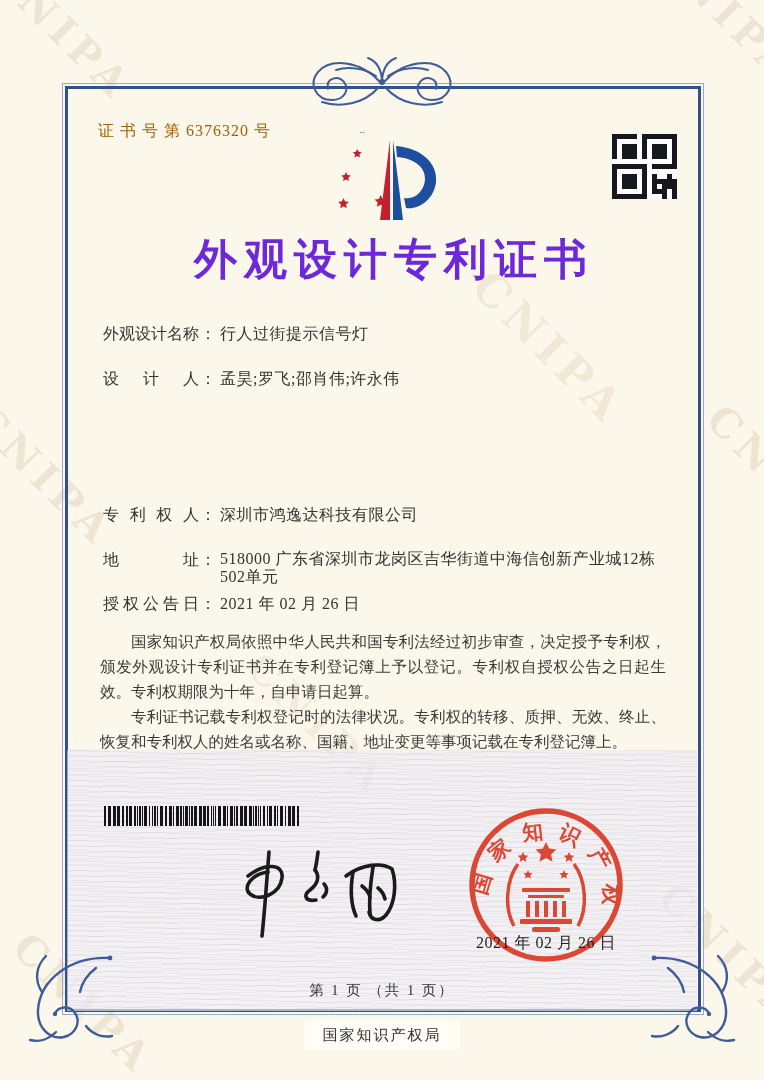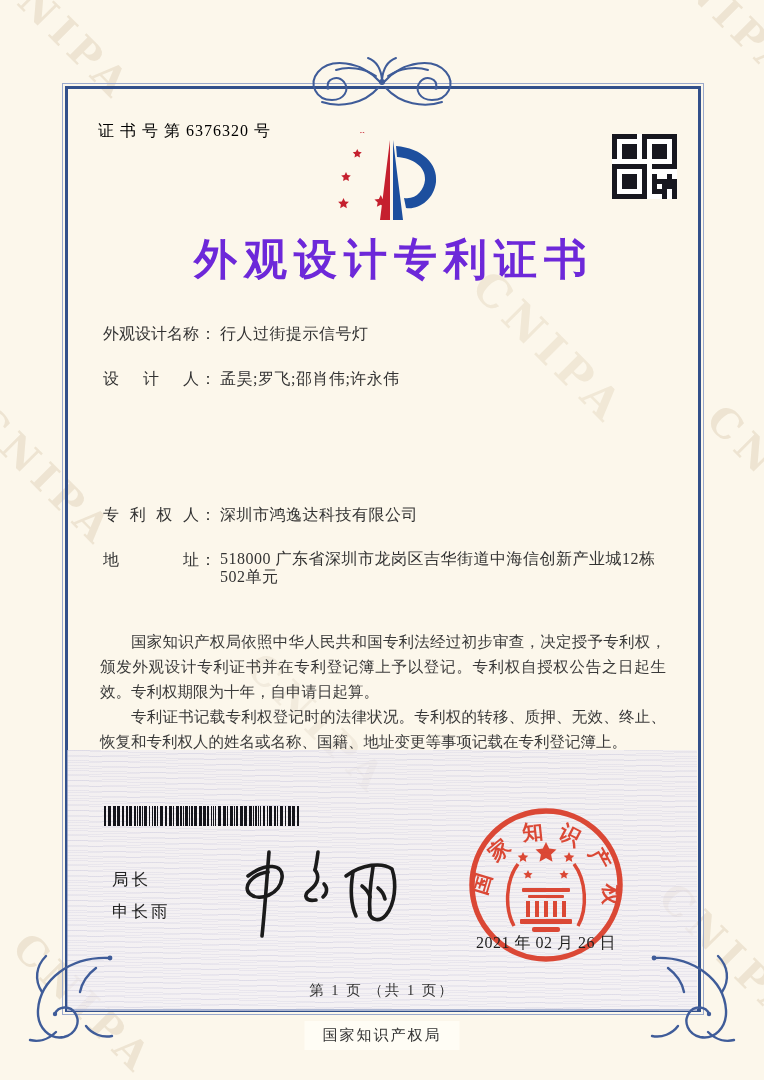--- a/index.html
+++ b/index.html
@@ -41,21 +41,21 @@
       repeating-linear-gradient(-1.5deg, rgba(130,130,185,0.09) 0 1px, rgba(0,0,0,0) 1px 6px),
       linear-gradient(180deg, rgba(235,233,245,0.55), rgba(240,238,248,0.65));
   }
   
   .ornament{position:absolute;pointer-events:none;}
   .orn-top{left:272px;top:52px;width:220px;height:58px;}
   .orn-bl{left:26px;top:948px;width:96px;height:96px;}
   .orn-br{left:642px;top:948px;width:96px;height:96px;transform:scaleX(-1);}
   
   .cert-no{
-    position:absolute;left:98px;top:121px;font-size:16px;letter-spacing:1px;color:#000000;
+    position:absolute;left:98px;top:121px;font-size:16px;letter-spacing:1px;color:#a16207;
   }
   .logo{position:absolute;left:318px;top:132px;width:124px;height:96px;}
   .qr{
     position:absolute;left:612px;top:134px;width:65px;height:65px;
     display:grid;grid-template-columns:repeat(13,1fr);grid-template-rows:repeat(13,1fr);
     background:#fff;
   }
   .qr div{background:#fff;}
   .qr div.on{background:#17171f;}
   .doc-title{
@@ -358,20 +358,23 @@
   </div>
   <div class="field-row" style="top:369px">
     <span class="flabel">设计人</span><span class="fcolon">：</span><span class="fvalue">孟昊;罗飞;邵肖伟;许永伟</span>
   </div>
   <div class="field-row" style="top:505px">
     <span class="flabel">专利权人</span><span class="fcolon">：</span><span class="fvalue">深圳市鸿逸达科技有限公司</span>
   </div>
   <div class="field-row" style="top:550px">
     <span class="flabel">地址</span><span class="fcolon">：</span><span class="fvalue wrap">518000 广东省深圳市龙岗区吉华街道中海信创新产业城12栋502单元</span>
   </div>
+  <div class="field-row" style="top:594px">
+    <span class="flabel">授权公告日</span><span class="fcolon">：</span><span class="fvalue">2021 年 02 月 26 日</span>
+  </div>
 
   <div class="body-text">
     <p>国家知识产权局依照中华人民共和国专利法经过初步审查，决定授予专利权，颁发外观设计专利证书并在专利登记簿上予以登记。专利权自授权公告之日起生效。专利权期限为十年，自申请日起算。</p>
     <p>专利证书记载专利权登记时的法律状况。专利权的转移、质押、无效、终止、恢复和专利权人的姓名或名称、国籍、地址变更等事项记载在专利登记簿上。</p>
   </div>
 
   <div class="barcode" id="barcode">
       <i style="width: 2px; margin-right: 2px;"></i>
       <i style="width: 3px; margin-right: 2px;"></i>
       <i style="width: 3px; margin-right: 1px;"></i>
@@ -423,24 +426,20 @@
       <i style="width: 3px; margin-right: 2px;"></i>
       <i style="width: 2px; margin-right: 1px;"></i>
       <i style="width: 1px; margin-right: 2px;"></i>
       <i style="width: 3px; margin-right: 2px;"></i>
       <i style="width: 1px; margin-right: 2px;"></i>
       <i style="width: 3px; margin-right: 1px;"></i>
       <i style="width: 3px; margin-right: 2px;"></i>
       <i style="width: 2px; margin-right: 2px;"></i>
     </div>
 
-  <div class="signer">
-    <div>局长</div>
-    <div>申长雨</div>
-  </div>
 
   <svg class="signature" viewBox="0 0 195 104">
     <g stroke="#1b1b1b" stroke-width="3.6" fill="none" stroke-linecap="round" stroke-linejoin="round">
       <path d="M26,34 C44,20 62,22 60,36 C58,52 38,60 28,52 C20,45 30,32 46,30"></path>
       <path d="M47,10 C45,34 43,66 40,94"></path>
       <path d="M96,10 C95,18 94,24 93,28"></path>
       <path d="M93,28 C98,34 96,42 88,48 C81,53 83,60 94,58"></path>
       <path d="M102,42 C106,46 105,52 101,55"></path>
       <path d="M124,34 C140,22 160,20 170,27 C175,42 173,62 164,73 C158,80 149,79 147,70"></path>
       <path d="M131,30 C128,48 129,63 134,74"></path>

